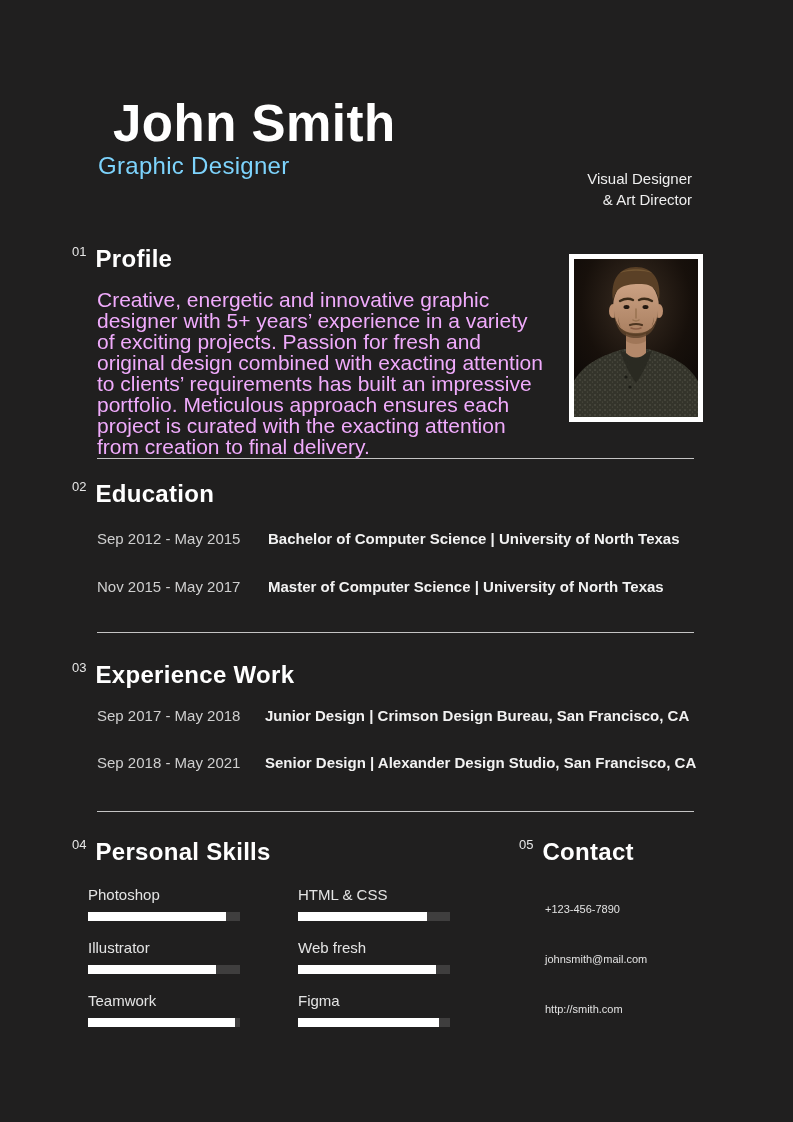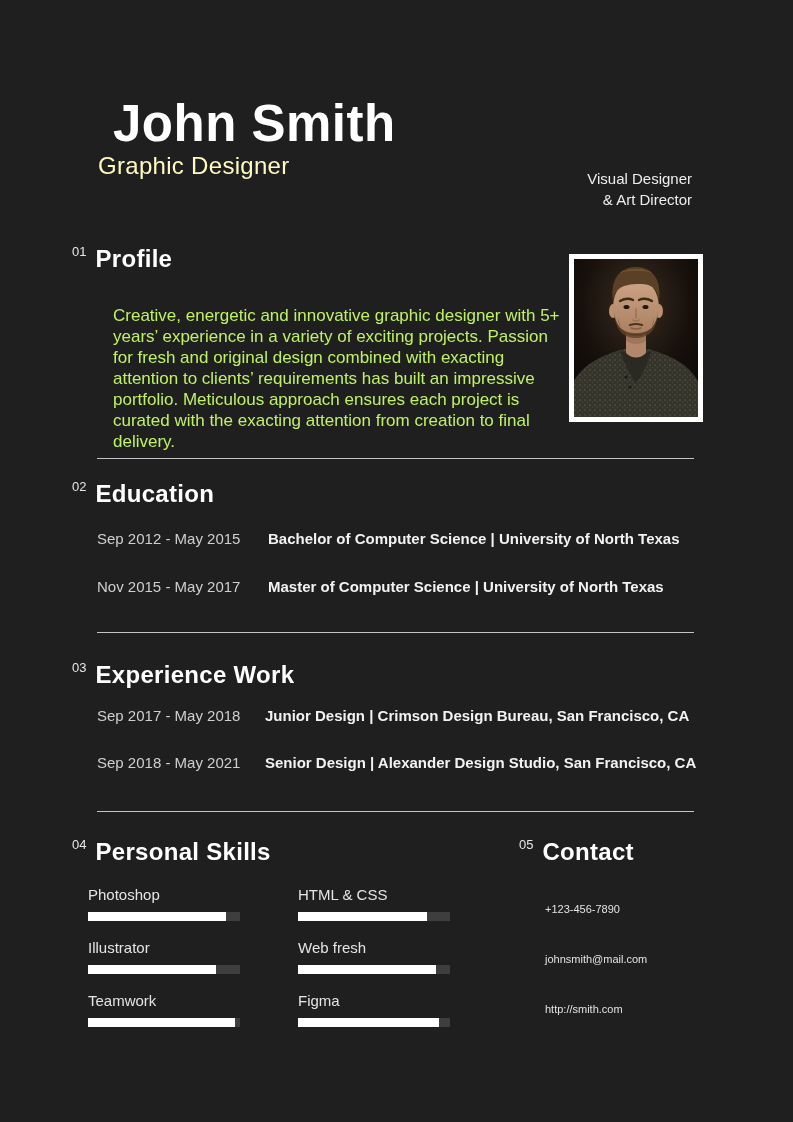--- a/index.html
+++ b/index.html
@@ -13,34 +13,34 @@
     overflow:hidden;
   }
   
   .name{
     position:absolute;left:97px;top:80px;
     font-size:51px;font-weight:700;letter-spacing:.5px;
     color:#ffffff;line-height:1.1;margin:16px;
   }
   .job-title{
     position:absolute;left:98px;top:152px;
-    font-size:24px;font-weight:400;color:#fef9c3;letter-spacing:.3px;
+    font-size:24px;font-weight:400;color:#7dd3fc;letter-spacing:.3px;
   }
   .tagline{
     position:absolute;right:101px;top:168px;
     text-align:right;font-size:15px;line-height:21px;color:#eeeeee;
   }
   
   .sec-head{position:absolute;display:flex;align-items:flex-start;gap:9px;}
   .sec-num{font-size:13px;color:#e6e6e6;margin-top:-1px;font-weight:400;}
   .sec-title{font-size:24px;font-weight:700;color:#ffffff;margin:0;line-height:1.15;letter-spacing:.3px;}
   
   .profile-text{
     position:absolute;left:97px;top:289px;width:450px;
-    font-size:17px;line-height:21px;color:#bef264;margin:16px;
+    font-size:21px;line-height:21px;color:#f0abfc;margin:0;
   }
   .photo-frame{
     position:absolute;left:569px;top:254px;
     width:124px;height:158px;
     background:#ffffff;padding:5px;
   }
   .photo-frame svg{display:block;}
   
   .divider{position:absolute;left:97px;width:597px;height:1px;background:#c4c4c4;}
   .divider-1{top:458px;}

